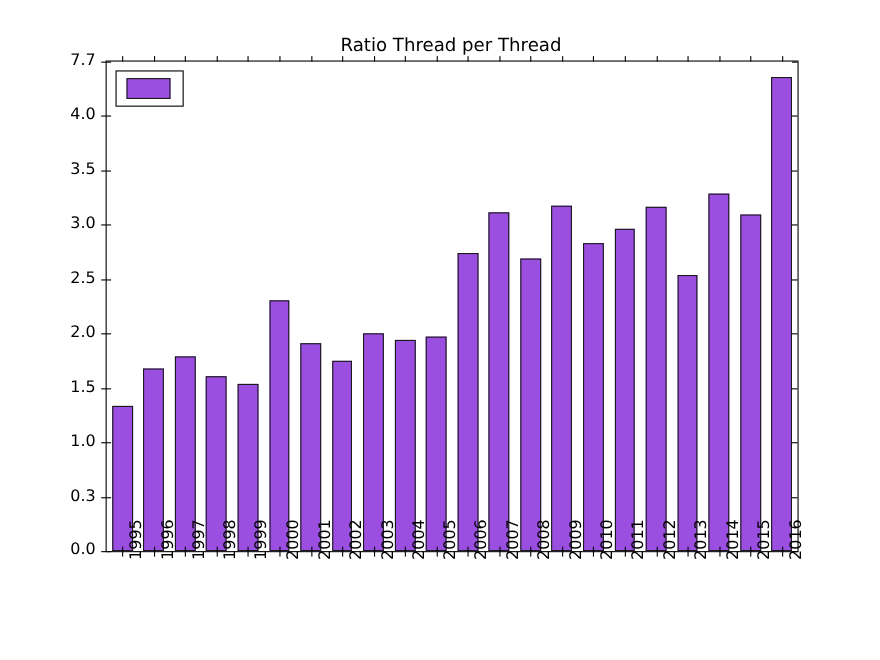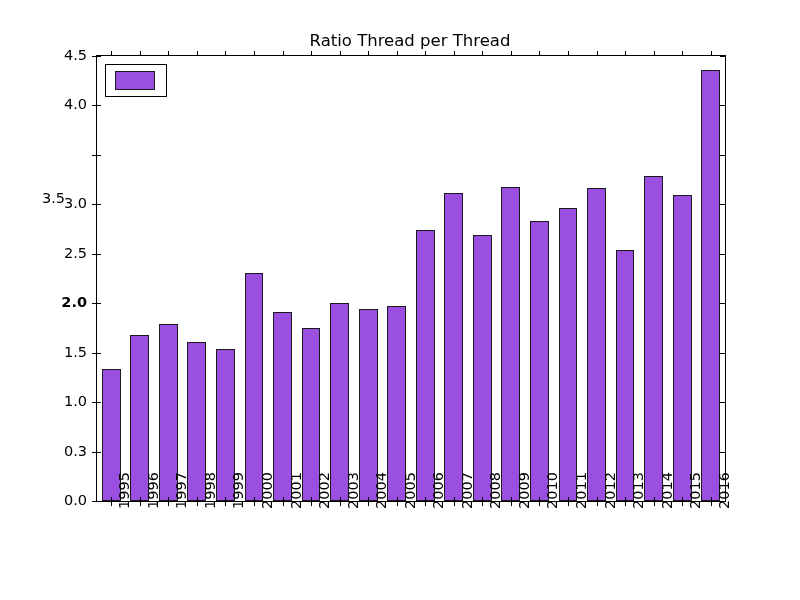--- a/index.html
+++ b/index.html
@@ -186,41 +186,41 @@
       <div class="ytick-mark inner" style="top: 346.111px;"></div>
       <div class="ytick-mark" style="left: 623px; top: 346.111px;"></div>
       <div class="ytick-label" style="top: 337.111px; right: 638px;">1.0</div>
       <div class="ytick-mark" style="top: 296.667px;"></div>
       <div class="ytick-mark inner" style="top: 296.667px;"></div>
       <div class="ytick-mark" style="left: 623px; top: 296.667px;"></div>
       <div class="ytick-label" style="top: 287.667px; right: 638px; text-align: right;">1.5</div>
       <div class="ytick-mark" style="top: 247.222px;"></div>
       <div class="ytick-mark inner" style="top: 247.222px;"></div>
       <div class="ytick-mark" style="left: 623px; top: 247.222px;"></div>
-      <div class="ytick-label" style="top: 238.222px; right: 638px; font-weight: bold;">2.0</div>
+      <div class="ytick-label" style="top: 238.222px; right: 638px;">2.0</div>
       <div class="ytick-mark" style="top: 197.778px;"></div>
       <div class="ytick-mark inner" style="top: 197.778px;"></div>
       <div class="ytick-mark" style="left: 623px; top: 197.778px;"></div>
       <div class="ytick-label" style="top: 188.778px; right: 638px;">2.5</div>
       <div class="ytick-mark" style="top: 148.333px;"></div>
       <div class="ytick-mark inner" style="top: 148.333px;"></div>
       <div class="ytick-mark" style="left: 623px; top: 148.333px;"></div>
       <div class="ytick-label" style="top: 139.333px; right: 638px;">3.0</div>
       <div class="ytick-mark" style="top: 98.8889px;"></div>
       <div class="ytick-mark inner" style="top: 98.8889px;"></div>
       <div class="ytick-mark" style="left: 623px; top: 98.8889px;"></div>
-      <div class="ytick-label" style="top: 89.8889px; right: 660px; margin-top: 44px;">3.5</div>
+      <div class="ytick-label" style="top: 89.8889px; right: 638px;">3.5</div>
       <div class="ytick-mark" style="top: 49.4444px;"></div>
       <div class="ytick-mark inner" style="top: 49.4444px;"></div>
       <div class="ytick-mark" style="left: 623px; top: 49.4444px;"></div>
       <div class="ytick-label" style="top: 40.4444px; right: 638px;">4.0</div>
       <div class="ytick-mark" style="top: 0px;"></div>
       <div class="ytick-mark inner" style="top: 0px;"></div>
       <div class="ytick-mark" style="left: 623px; top: 0px;"></div>
-      <div class="ytick-label" style="top: -9px; right: 638px;">4.5</div>
+      <div class="ytick-label" style="top: -9px; right: 638px;">7.7</div>
       <div class="xtick-mark" style="left: 14.2727px;"></div>
       <div class="xtick-mark inner" style="left: 14.2727px;"></div>
       <div class="xtick-mark" style="left: 14.2727px; bottom: 445px; height: 5px;"></div>
       <div class="xtick-mark" style="left: 42.8182px;"></div>
       <div class="xtick-mark inner" style="left: 42.8182px;"></div>
       <div class="xtick-mark" style="left: 42.8182px; bottom: 445px; height: 5px;"></div>
       <div class="xtick-mark" style="left: 71.3636px;"></div>
       <div class="xtick-mark inner" style="left: 71.3636px;"></div>
       <div class="xtick-mark" style="left: 71.3636px; bottom: 445px; height: 5px;"></div>
       <div class="xtick-mark" style="left: 99.9091px;"></div>

